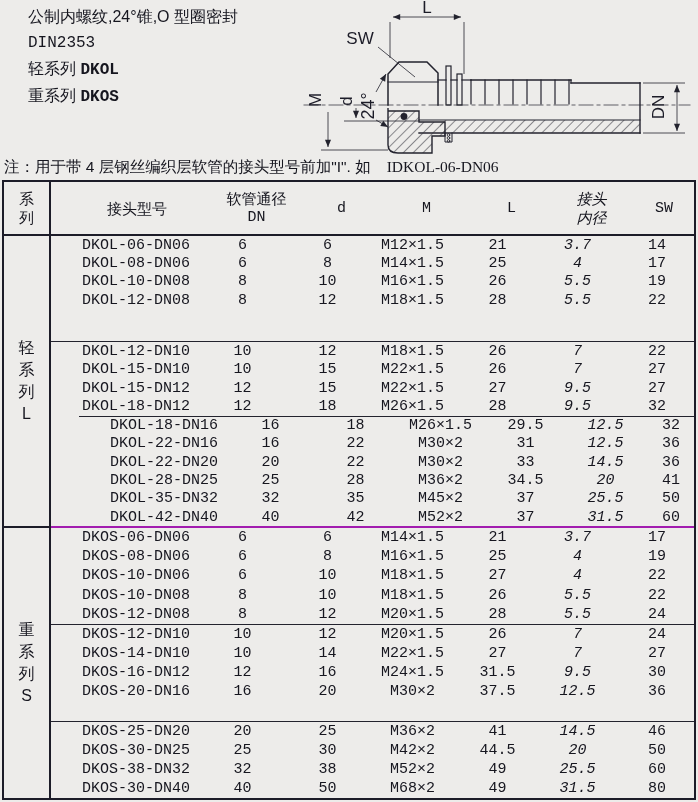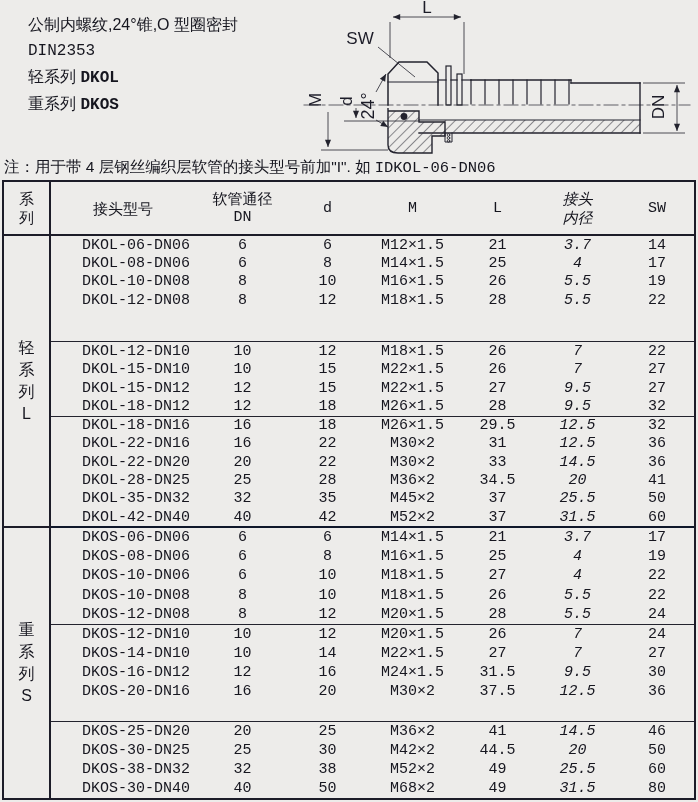--- a/index.html
+++ b/index.html
@@ -2,51 +2,51 @@
 <html><head>
 <meta charset="utf-8">
 <style>
   html,body{margin:0;padding:0;}
   body{
     width:698px;height:802px;position:relative;overflow:hidden;
     background:#edecea;color:#16161f;
     font-family:"Liberation Sans","DejaVu Sans",sans-serif;
   }
   .mono{font-family:"Liberation Mono","DejaVu Sans Mono",monospace;}
-  .toptext{position:absolute;left:28px;top:12px;}
+  .toptext{position:absolute;left:28px;top:4px;}
   .topline{font-size:16px;line-height:26px;white-space:nowrap;}
   .code{font-family:"Liberation Mono","DejaVu Sans Mono",monospace;font-weight:bold;}
   .drawing{position:absolute;left:288px;top:0;}
   .note{position:absolute;left:4px;top:157px;font-size:15.5px;white-space:nowrap;}
-  .note .ex{font-family:Liberation Mono, monospace;margin-left:4px;}
+  .note .ex{font-family:Liberation Serif, serif;margin-left:16px;}
 
   .tbl{
     position:absolute;left:2px;top:180px;width:694px;height:620px;
     box-sizing:border-box;border:2px solid #1c1c28;
     display:flex;flex-direction:column;font-size:15px;
   }
   .thead{height:52px;flex:0 0 auto;display:flex;border-bottom:2px solid #1c1c28;}
   .th{display:flex;flex-direction:column;align-items:center;justify-content:center;line-height:19px;}
   .c-series{width:45px;flex:0 0 auto;}
   .th.c-series{border-right:2px solid #1c1c28;}
-  .c-model{width:144px;flex:0 0 auto;}
+  .c-model{width:144px;flex:0 0 auto;padding-left:14px;}
   .c-dn{width:95px;flex:0 0 auto;}
   .c-d{width:75px;flex:0 0 auto;}
   .c-m{width:95px;flex:0 0 auto;}
   .c-l{width:75px;flex:0 0 auto;}
   .c-id{width:85px;flex:0 0 auto;font-style:italic;}
   .c-sw{flex:1;}
   .tbody{flex:1;display:flex;min-height:0;}
   .series-col{width:45px;flex:0 0 auto;border-right:2px solid #1c1c28;display:flex;flex-direction:column;min-height:0;}
   .series-box{display:flex;flex-direction:column;align-items:center;justify-content:center;gap:6px;font-size:16px;min-height:0;}
   .series-box + .series-box{border-top:2px solid #1c1c28;}
   .series-char{line-height:1;}
   .data-col{flex:1;display:flex;flex-direction:column;min-width:0;min-height:0;}
   .section{display:flex;flex-direction:column;min-height:0;}
-  .section + .section{border-top:2px solid #0f172a;}
+  .section + .section{border-top:2px solid #a21caf;}
   .group{display:flex;flex-direction:column;min-height:0;}
   .group + .group{border-top:1.5px solid #23232e;}
   .row{flex:1;display:flex;align-items:center;min-height:0;
        font-family:"Liberation Mono","DejaVu Sans Mono",monospace;font-size:15px;}
   .cell{display:flex;align-items:center;justify-content:center;height:100%;box-sizing:border-box;}
   .cell.c-model{padding-left:26px;}
 </style>
 </head>
 <body>
 
@@ -259,21 +259,21 @@
             <div class="row">
               <div class="cell c-model">DKOL-18-DN12</div>
               <div class="cell c-dn">12</div>
               <div class="cell c-d">18</div>
               <div class="cell c-m">M26×1.5</div>
               <div class="cell c-l">28</div>
               <div class="cell c-id">9.5</div>
               <div class="cell c-sw">32</div>
             </div>
           </div>
-          <div class="group" style="flex: 6 1 0px;">
+          <div class="group" style="flex: 6 1 0px; margin-left: 28px;">
             <div class="row">
               <div class="cell c-model">DKOL-18-DN16</div>
               <div class="cell c-dn">16</div>
               <div class="cell c-d">18</div>
               <div class="cell c-m">M26×1.5</div>
               <div class="cell c-l">29.5</div>
               <div class="cell c-id">12.5</div>
               <div class="cell c-sw">32</div>
             </div>
             <div class="row">

